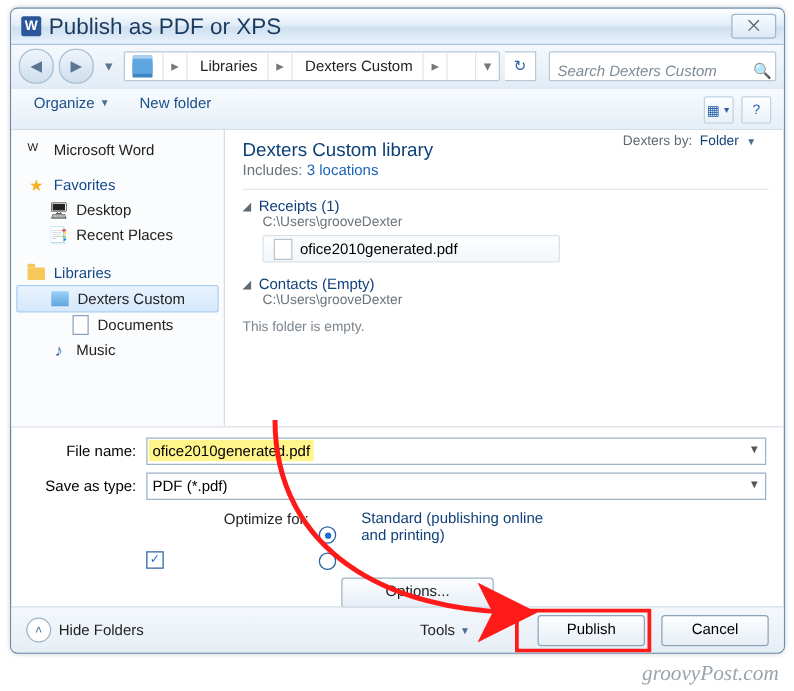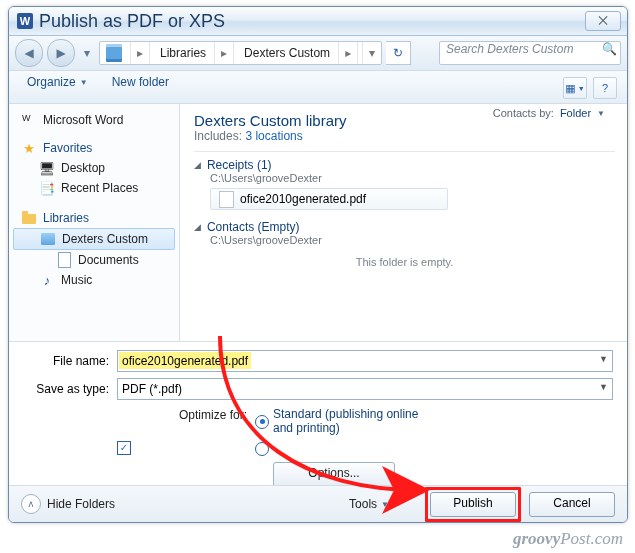--- a/index.html
+++ b/index.html
@@ -13,21 +13,21 @@
   
   .navbar{height:34px;background:linear-gradient(#f5f9fd,#e2ecf5);border-bottom:1px solid #cfdceb;display:flex;align-items:center;padding:0 6px;gap:4px}
   .navbtn{width:26px;height:26px;border-radius:13px;border:1px solid #a9bed3;background:linear-gradient(#eef5fb,#cfdfed);display:flex;align-items:center;justify-content:center;color:#5a7693}
   .navbtn.small{width:16px;height:22px;border:none;background:none}
   .breadcrumb{flex:1;height:22px;border:1px solid #b7c8d8;background:#fff;display:flex;align-items:center;border-radius:2px;overflow:hidden}
   .bcseg{padding:0 8px 0 10px;height:100%;display:flex;align-items:center;border-right:1px solid #e0e6ec;position:relative;color:#222}
   .bcseg.chev{padding:0 6px;color:#777}
   .bcseg.icon{padding-left:6px}
   .bcseg.icon .stack{width:16px;height:12px;background:#5fa5e0;border-radius:1px;box-shadow:0 -3px 0 #a8cef0,0 3px 0 #3d84c4}
   .refresh{width:24px;height:22px;border:1px solid #b7c8d8;border-left:none;background:#fff;display:flex;align-items:center;justify-content:center;color:#2a61a6}
-  .searchbox{width:180px;height:22px;border:1px solid #b7c8d8;background:#fff;margin-left:24px;display:flex;align-items:flex-start;border-radius:2px}
+  .searchbox{width:180px;height:22px;border:1px solid #b7c8d8;background:#fff;margin-left:6px;display:flex;align-items:flex-end;border-radius:2px}
   .searchbox .mag{width:20px;text-align:center;color:#6a88a5}
   .searchbox .ph{color:#7e8a95;font-style:italic;flex:1}
   
   .toolbar{height:32px;background:linear-gradient(#f7fbfe,#e6eff7);border-bottom:1px solid #d2dde8;display:flex;align-items:flex-start;padding:0 10px;gap:8px;position:relative}
   .tbitem{color:#1b4e89;padding:4px 8px;border-radius:3px;display:flex;align-items:center;gap:4px}
   .tbitem .drop{font-size:8px;color:#4b6c8e}
   .tbright{position:absolute;right:10px;top:6px;display:flex;gap:6px}
   .tbicon{width:22px;height:20px;border:1px solid #c3d3e2;border-radius:2px;background:linear-gradient(#fdfeff,#e9f1f8);display:flex;align-items:center;justify-content:center;color:#2a61a6;font-size:11px}
   
   .body{display:flex;height:237px;border-bottom:1px solid #d7dee5}
@@ -48,52 +48,52 @@
   .libsub a{color:#1a64b7;text-decoration:none}
   .arrange{position:absolute;right:22px;top:100px;font-size:11px;color:#5e6a74;display:flex;align-items:center;gap:6px}
   .arrange .val{color:#12417a}
   .arrange .drop{font-size:8px;color:#4b6c8e}
   .thinrule{height:1px;background:#e2e8ee;margin:8px 0 6px}
   .groupline{display:flex;align-items:center;gap:6px;color:#12417a;margin-top:0}
   .groupline .tri{font-size:9px;color:#5e6a74}
   .grouppath{color:#6a737b;font-size:11px;margin:0 0 4px 16px}
   .fileitem{display:flex;align-items:center;gap:6px;margin-left:16px;height:20px;border:1px solid #d8e1ea;background:linear-gradient(#fdfefe,#f1f6fa);border-radius:2px;padding:0 8px;width:220px}
   .fileitem .pdfic{width:13px;height:15px;background:#fff;border:1px solid #b9c4ce;position:relative}
-  .emptymsg{color:#7b858e;text-align:center;margin-top:10px;font-size:11px}
+  .emptymsg{color:#7b858e;margin-top:10px;font-size:11px}
   
   .form{padding:8px 14px 8px 14px}
   .formrow{display:flex;align-items:center;margin-bottom:6px}
   .formrow label{width:86px;text-align:right;margin-right:8px;color:#000000}
   .textbox{flex:1;height:20px;border:1px solid #9cb2c7;background:#fff;display:flex;align-items:center;position:relative}
   .textbox .val{padding:0 4px}
   .textbox .hl{position:absolute;left:1px;top:1px;height:17px;background:#fff58a;padding:0 3px;display:flex;align-items:center}
   .textbox .drop{position:absolute;right:4px;top:3px;font-size:9px;color:#555}
   .optrow{display:flex;margin-top:8px}
   .openafter{margin-left:94px;display:flex;align-items:center;gap:6px;color:#12417a}
   .openafter .cb{width:12px;height:12px;border:1px solid #2a61a6;background:#fff;display:flex;align-items:center;justify-content:center;color:#1c6fd1;font-size:10px;line-height:10px}
   .optimize{margin-left:48px;color:#222;font-size:12px}
   .optimize .hdr{color:#222}
   .radiozone{margin-top:-1px}
-  .radioopt{display:flex;align-items:center;gap:4px;color:#12417a;margin-bottom:6px}
+  .radioopt{display:flex;align-items:flex-end;gap:20px;color:#12417a;margin-bottom:6px}
   .radio{width:12px;height:12px;border:1px solid #2a61a6;border-radius:7px;background:#fff;display:flex;align-items:center;justify-content:center;margin-top:1px;flex:none}
   .radio .dot{width:5px;height:5px;border-radius:3px;background:#1c6fd1}
   .optionsbtn{width:120px;height:23px;border:1px solid #9cb2c7;border-radius:3px;background:linear-gradient(#fdfeff,#e6eef5);text-align:center;line-height:21px;margin-left:18px}
   
   .bottom{position:absolute;left:0;right:0;bottom:0;height:36px;border-top:1px solid #d2dde8;background:linear-gradient(#f4f8fc,#e6eef5);display:flex;align-items:center;padding:0 12px}
   .hidefolders{display:flex;align-items:center;gap:6px;color:#222}
   .circle{width:18px;height:18px;border:1px solid #9cb2c7;border-radius:10px;background:#fff;display:flex;align-items:center;justify-content:center;font-size:10px;color:#4a6b8c}
   .bottom .spacer{flex:1}
   .tools{display:flex;align-items:center;gap:4px;margin-right:30px;color:#222}
   .tools .drop{font-size:8px;color:#4b6c8e}
   .btn{width:84px;height:23px;border:1px solid #8aa4bd;border-radius:3px;background:linear-gradient(#fdfeff,#e6eef5);text-align:center;line-height:21px;margin-left:8px}
   .pubwrap{border:3px solid #ff1a1a;padding:2px;border-radius:1px;margin-left:6px}
   
   .arrow-svg{position:absolute;left:200px;top:330px;width:260px;height:190px;pointer-events:none}
   .watermark{position:absolute;right:12px;bottom:4px;font-family:Georgia,serif;font-style:italic;color:#9aa4ae;font-size:17px}
-  .watermark b{font-weight:bold;font-style:italic}
+  .watermark b{font-weight:normal;font-style:italic}
 </style>
 </head>
 <body>
 
 <div class="stage">
   <div class="dialog">
 
     <div class="titlebar">
       <div class="appicon">W</div>
       <div class="title">Publish as PDF or XPS</div>
@@ -217,21 +217,21 @@
         <div class="groupline">
             <span class="tri">◢</span>
             <span>Contacts (Empty)</span>
           </div>
         <div class="grouppath">C:\Users\grooveDexter</div>
         <div class="emptymsg">This folder is empty.</div>
       </div>
     </div>
 
     <div class="arrange">
-      <span>Contacts by:</span>
+      <span>Dexters by:</span>
       <span class="val">Folder</span>
       <span class="drop">▼</span>
     </div>
 
     <div class="form">
       <div class="formrow">
         <label>File name:</label>
         <div class="textbox">
           <div class="hl">ofice2010generated.pdf</div>
           <span class="drop">▼</span>
@@ -273,21 +273,21 @@
       <div class="hidefolders">
         <span class="circle">˄</span>
         <span>Hide Folders</span>
       </div>
       <div class="spacer"></div>
       <div class="tools">
           <span>Tools</span>
           <span class="drop">▼</span>
         </div>
       <div class="pubwrap">
-        <div class="btn" style="margin-left:0">Publish</div>
+        <div class="btn" style="margin-left:13px">Publish</div>
       </div>
       <div class="btn">Cancel</div>
     </div>
 
   </div>
 
   <svg class="arrow-svg" viewBox="0 0 260 190">
     <defs>
         <marker id="ah" markerWidth="12" markerHeight="12" refX="9" refY="6" orient="auto">
           <path d="M0,0 L12,6 L0,12 L3,6 Z" fill="#ff1a1a"></path>

